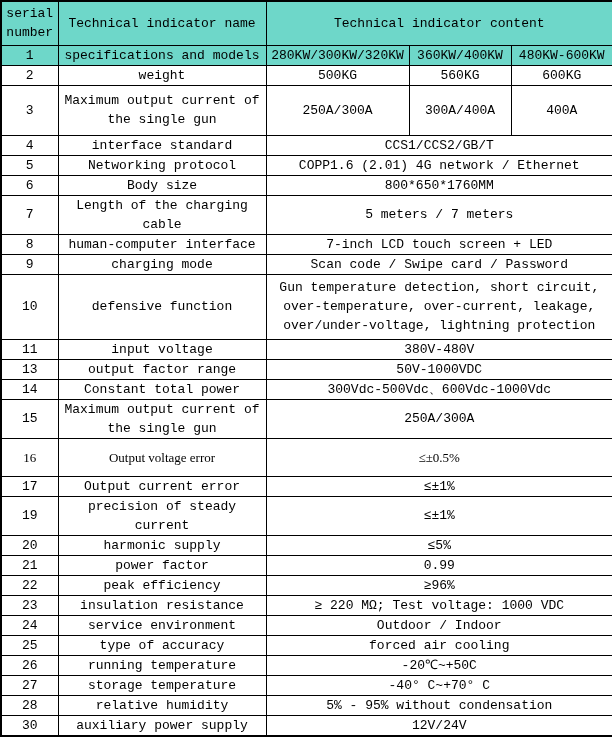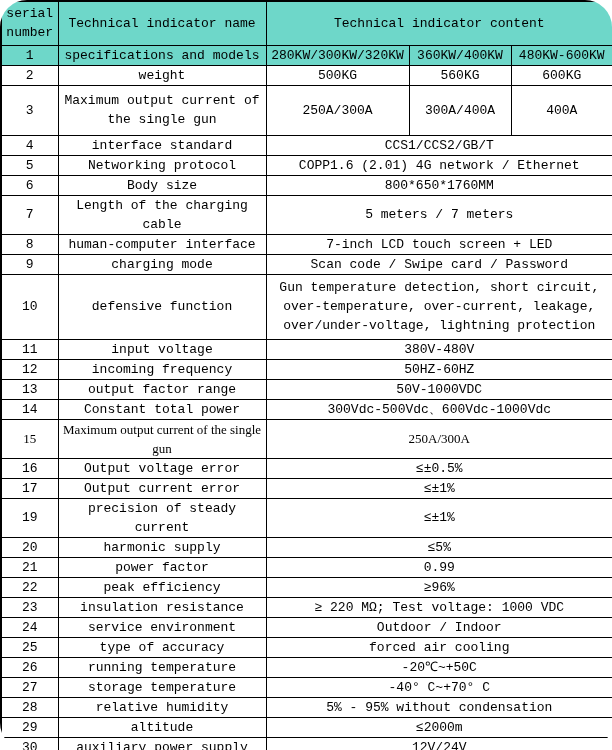--- a/index.html
+++ b/index.html
@@ -2,21 +2,21 @@
 <html style="--hl: #6ED7C9; --border: #000000; --text: #000000; --bg: #FFFFFF;"><head>
 <meta charset="utf-8">
 <style>
   :root{
     --hl:#6ED7C9;
     --border:#000000;
     --text:#000000;
     --bg:#FFFFFF;
   }
   html,body{margin:0;padding:0;background:var(--bg);}
-  .page{width:612px;height:750px;overflow:hidden;background:var(--bg);border-radius:27px;}
+  .page{width:612px;height:750px;overflow:hidden;background:var(--bg);}
   table{
     border-collapse:collapse;
     table-layout:fixed;
     width:612px;
     font-family:"Liberation Mono","DejaVu Sans Mono",monospace;
     font-size:13px;
     color:var(--text);
     border:2px solid var(--border);
   }
   th,td{
@@ -113,25 +113,20 @@
           <td class="c-no">10</td>
           <td class="c-name">defensive function</td>
           <td class="c-val" colspan="3">Gun temperature detection, short circuit, over-temperature, over-current, leakage, over/under-voltage, lightning protection</td>
         </tr>
         <tr>
           <td class="c-no">11</td>
           <td class="c-name">input voltage</td>
           <td class="c-val" colspan="3">380V-480V</td>
         </tr>
         <tr>
-          <td class="c-no">12</td>
-          <td class="c-name">incoming frequency</td>
-          <td class="c-val" colspan="3">50HZ-60HZ</td>
-        </tr>
-        <tr>
           <td class="c-no">13</td>
           <td class="c-name">output factor range</td>
           <td class="c-val" colspan="3">50V-1000VDC</td>
         </tr>
         <tr>
           <td class="c-no">14</td>
           <td class="c-name">Constant total power</td>
           <td class="c-val" colspan="3">300Vdc-500Vdc、600Vdc-1000Vdc</td>
         </tr>
         <tr>
@@ -191,25 +186,20 @@
         </tr>
         <tr>
           <td class="c-no">27</td>
           <td class="c-name">storage temperature</td>
           <td class="c-val" colspan="3">-40° C~+70° C</td>
         </tr>
         <tr>
           <td class="c-no">28</td>
           <td class="c-name">relative humidity</td>
           <td class="c-val" colspan="3">5% - 95% without condensation</td>
-        </tr>
-        <tr>
-          <td class="c-no">29</td>
-          <td class="c-name">altitude</td>
-          <td class="c-val" colspan="3">≤2000m</td>
         </tr>
         <tr>
           <td class="c-no">30</td>
           <td class="c-name">auxiliary power supply</td>
           <td class="c-val" colspan="3">12V/24V</td>
         </tr>
       </tbody>
   </table>
 </div>
 

